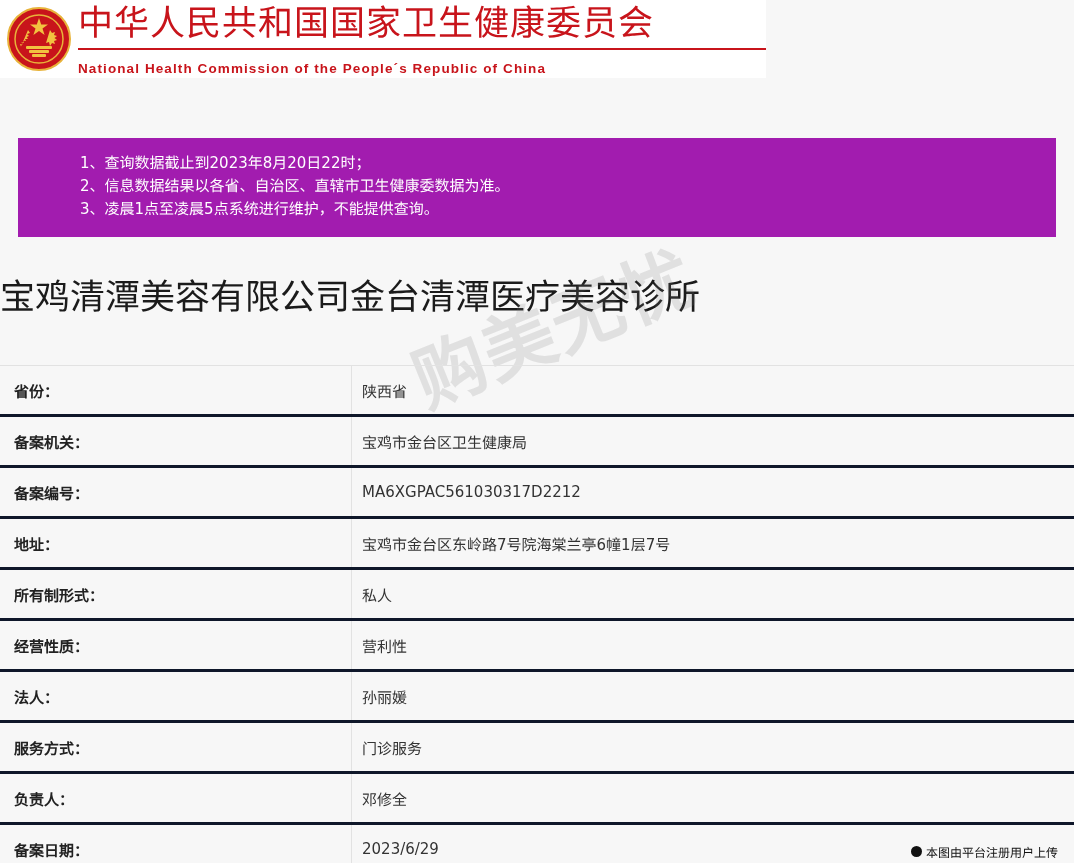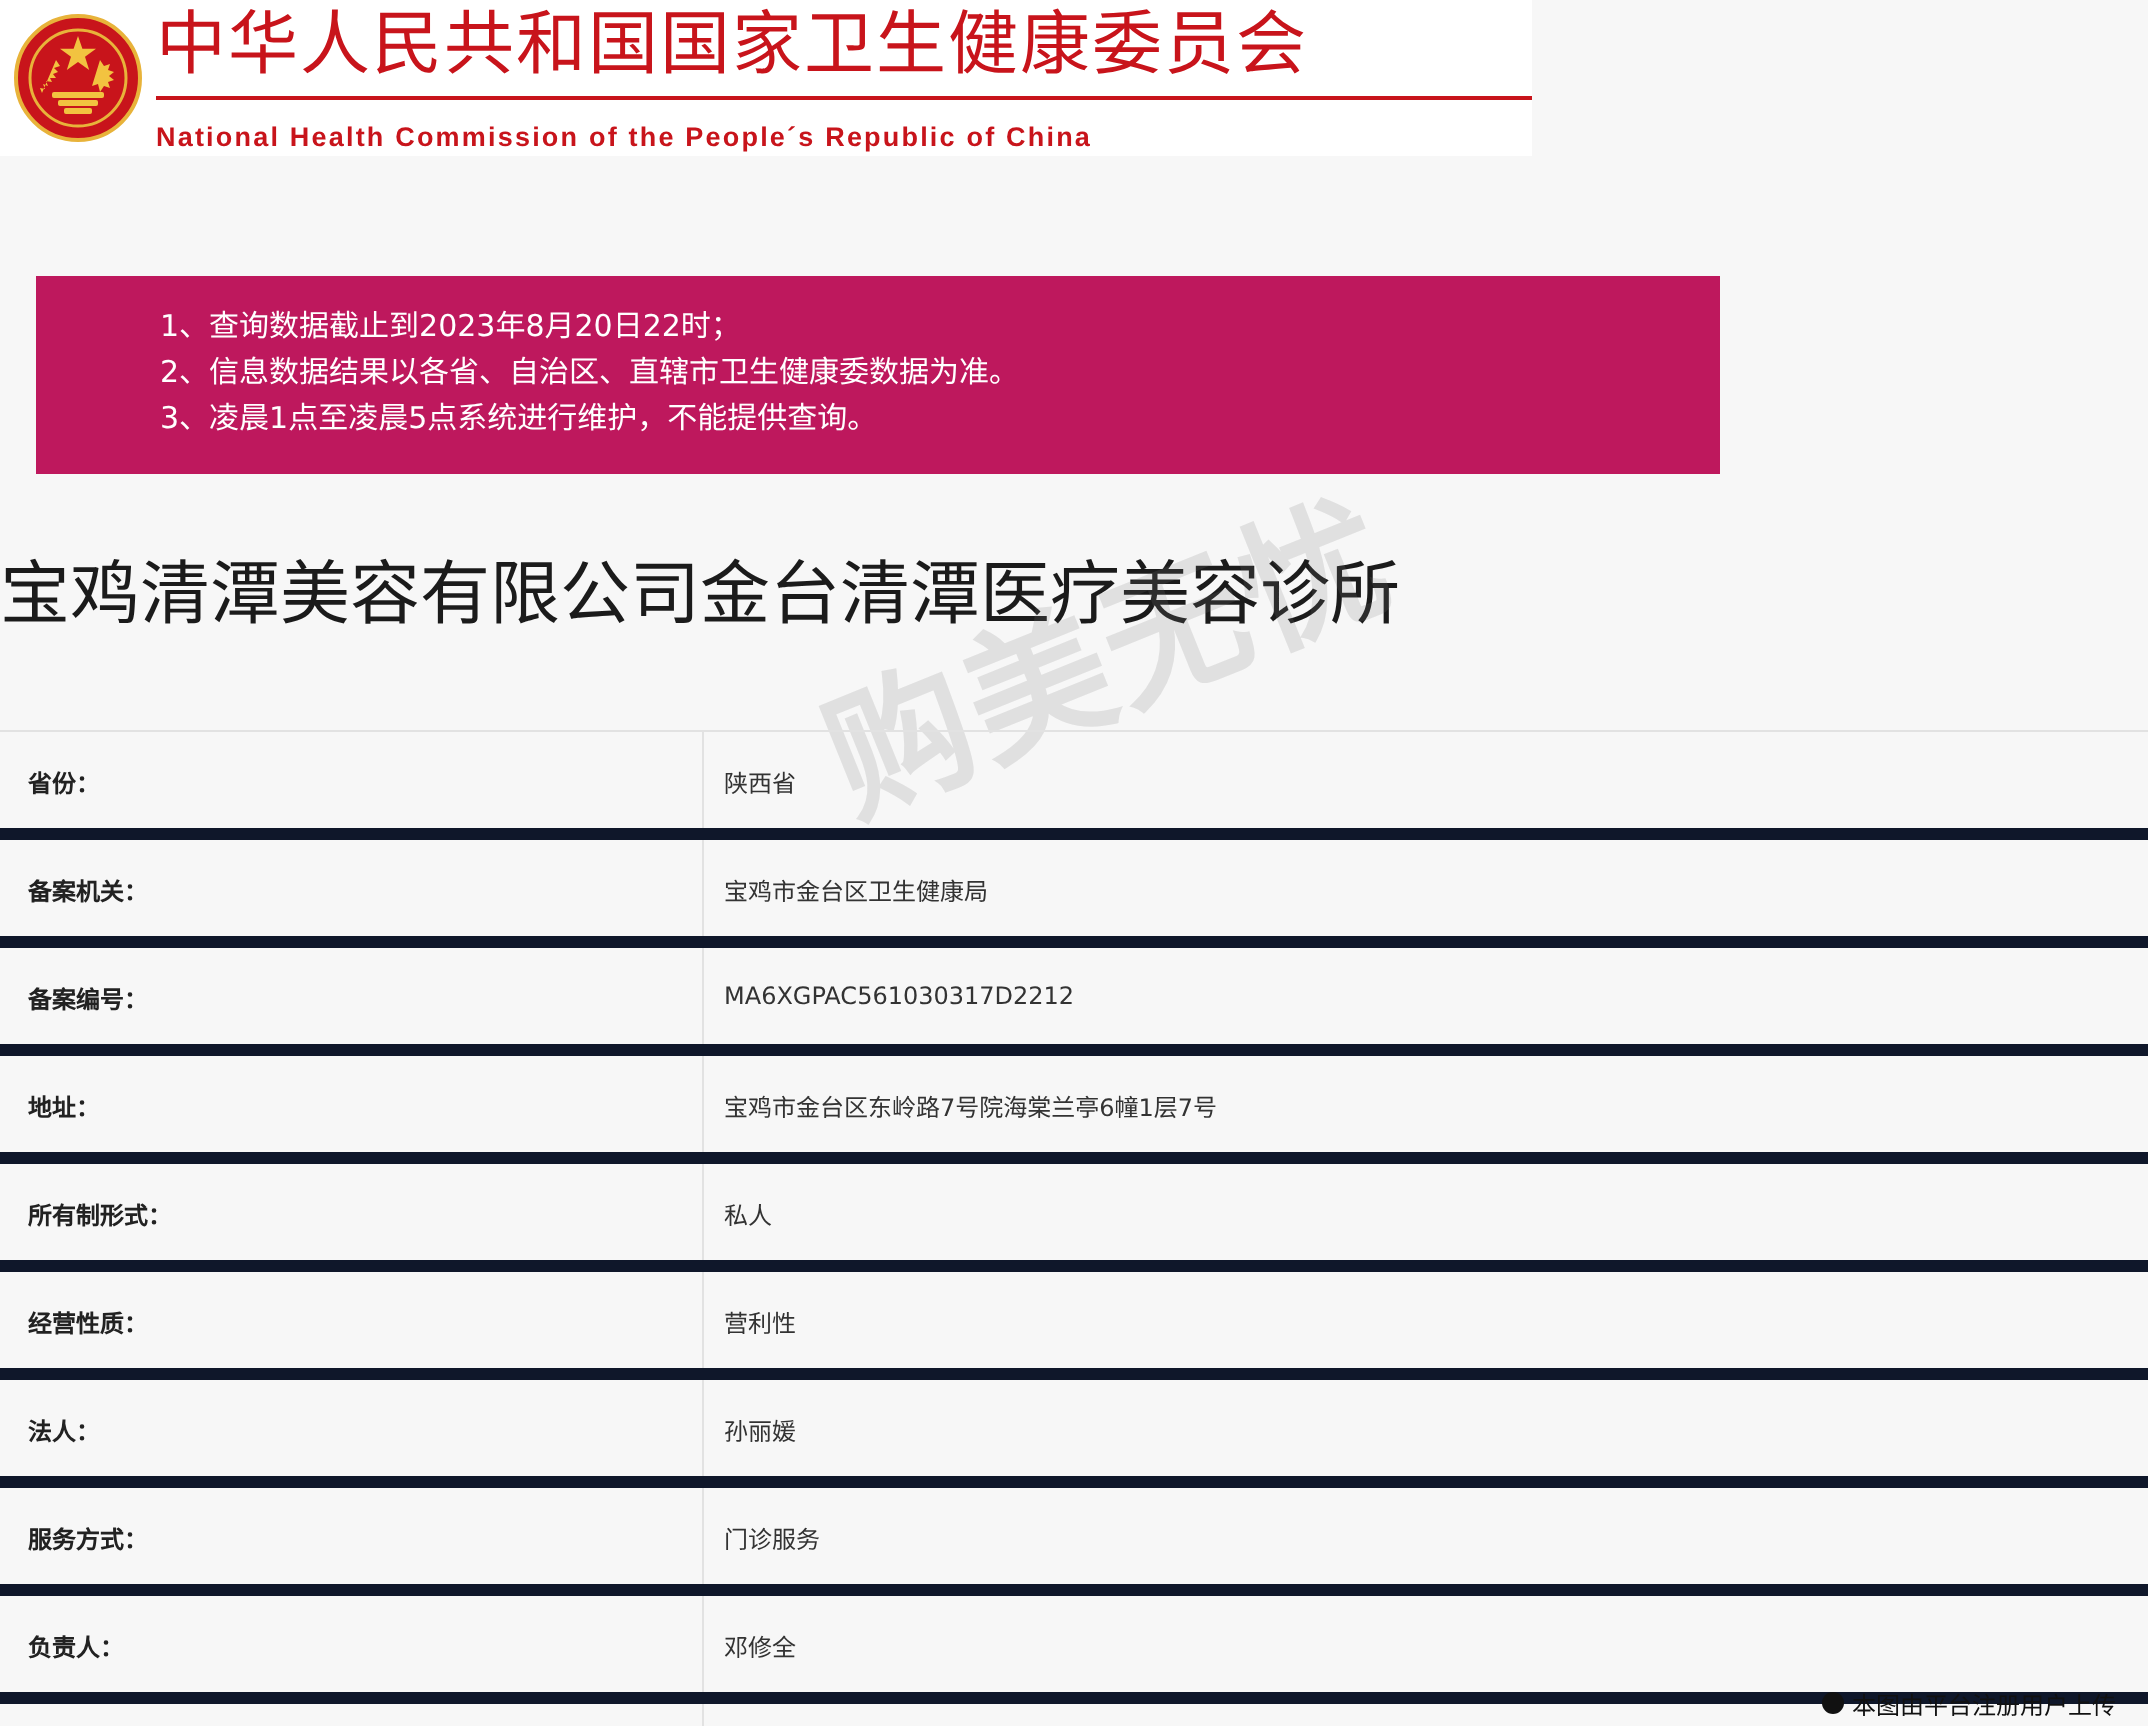--- a/index.html
+++ b/index.html
@@ -66,22 +66,22 @@
     top: 48px;
     height: 2px;
     background: #c8141b;
   }
 
   
   .notice {
     position: absolute;
     left: 18px;
     top: 138px;
-    width: 842px;
-    background: #be185d;
+    width: 1038px;
+    background: #a21caf;
     color: #ffffff;
     padding: 14px 0 16px 0;
     box-sizing: border-box;
   }
   .notice-line {
     font-family: "DejaVu Sans", "Liberation Sans", sans-serif;
     font-size: 15px;
     line-height: 23px;
     padding-left: 62px;
     white-space: nowrap;
@@ -106,23 +106,23 @@
   .table {
     position: absolute;
     left: 0;
     top: 365px;
     width: 1074px;
     border-collapse: collapse;
     background: transparent;
   }
   .table td {
     height: 46px;
-    border-bottom: 6px solid #0f172a;
-    font-family: "DejaVu Sans", "Liberation Sans", sans-serif;
-    font-size: 12px;
+    border-bottom: 3px solid #0f172a;
+    font-family: "DejaVu Sans", "Liberation Sans", sans-serif;
+    font-size: 15px;
     color: #333333;
     vertical-align: middle;
     background: transparent;
   }
   .table td.label {
     width: 336px;
     padding-left: 14px;
     font-weight: bold;
     color: #222222;
     border-right: 1px solid #e2e2e2;

